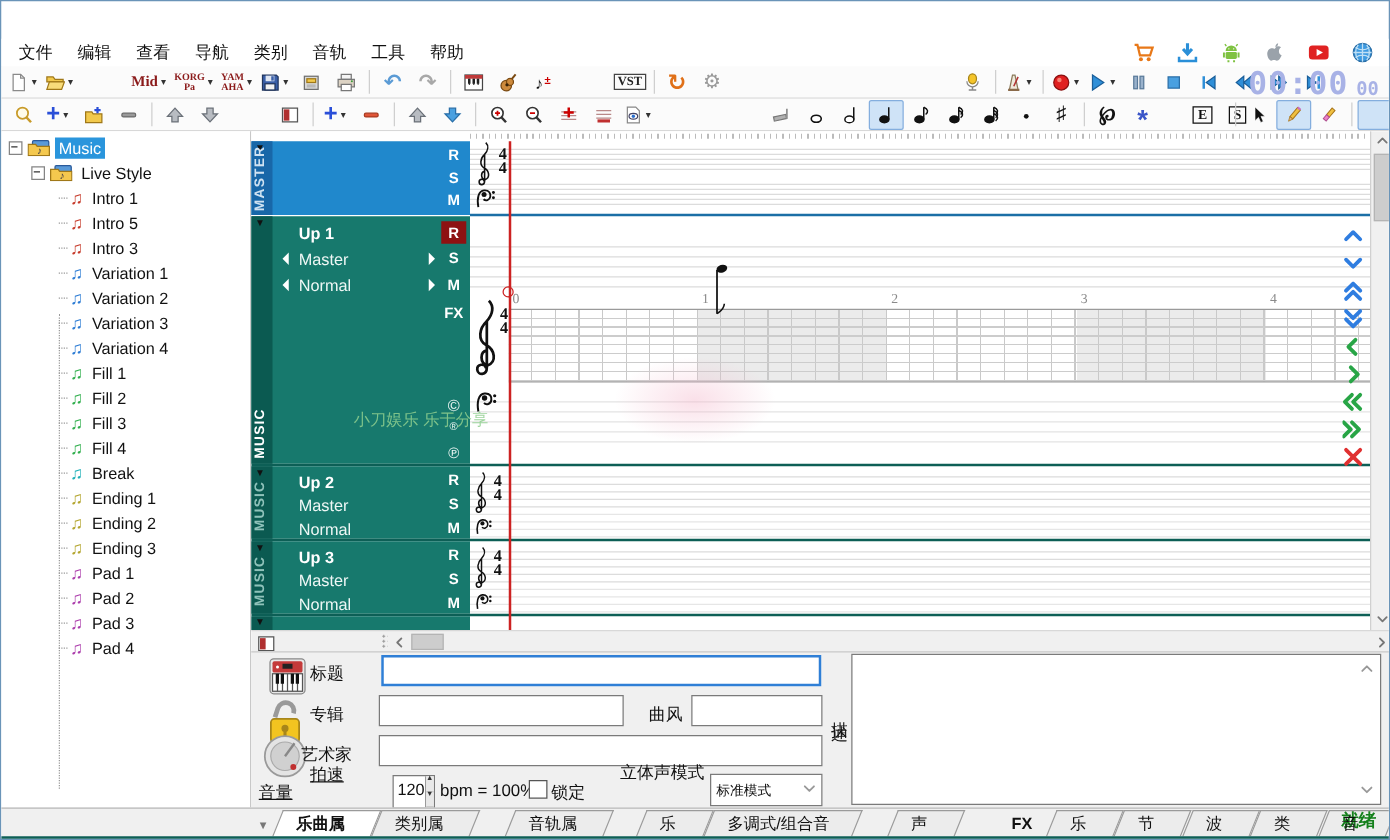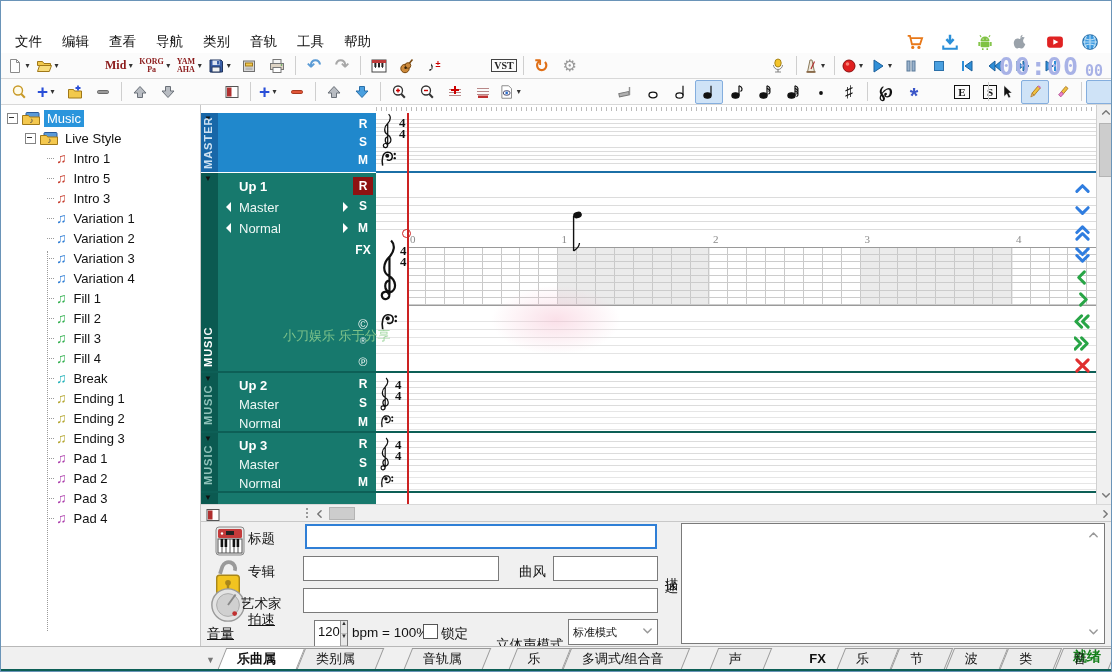--- a/index.html
+++ b/index.html
@@ -920,21 +920,21 @@
     <div id="spinner">
       <span class="spv">120</span>
       <span class="spb">
           <span>▲</span>
           <span>▼</span>
         </span>
     </div>
     <span class="lab" style="left:151px;top:103px;">bpm = 100%</span>
     <div id="lockbox"></div>
     <span class="lab" style="left:240px;top:103px;">锁定</span>
-    <span class="lab" style="left:295px;top:114px;">立体声模式</span>
+    <span class="lab" style="left:295px;top:87px;">立体声模式</span>
     <div id="stereosel">
       <span class="sv">标准模式</span>
       <span><svg width="11" height="11" viewBox="0 0 18 18" style="fill:none;stroke:#999;stroke-width:2.4;stroke-linecap:round;stroke-linejoin:round">
             <polyline points="3,5 9,11 15,5"></polyline>
           </svg></span>
     </div>
     <span id="desc-label">描述</span>
     <div id="descbox">
       <span class="abs" style="left:406px;top:5px;"><svg width="11" height="11" viewBox="0 0 18 18" style="fill:none;stroke:#999;stroke-width:2.4;stroke-linecap:round;stroke-linejoin:round">
             <polyline points="3,11 9,5 15,11"></polyline>

